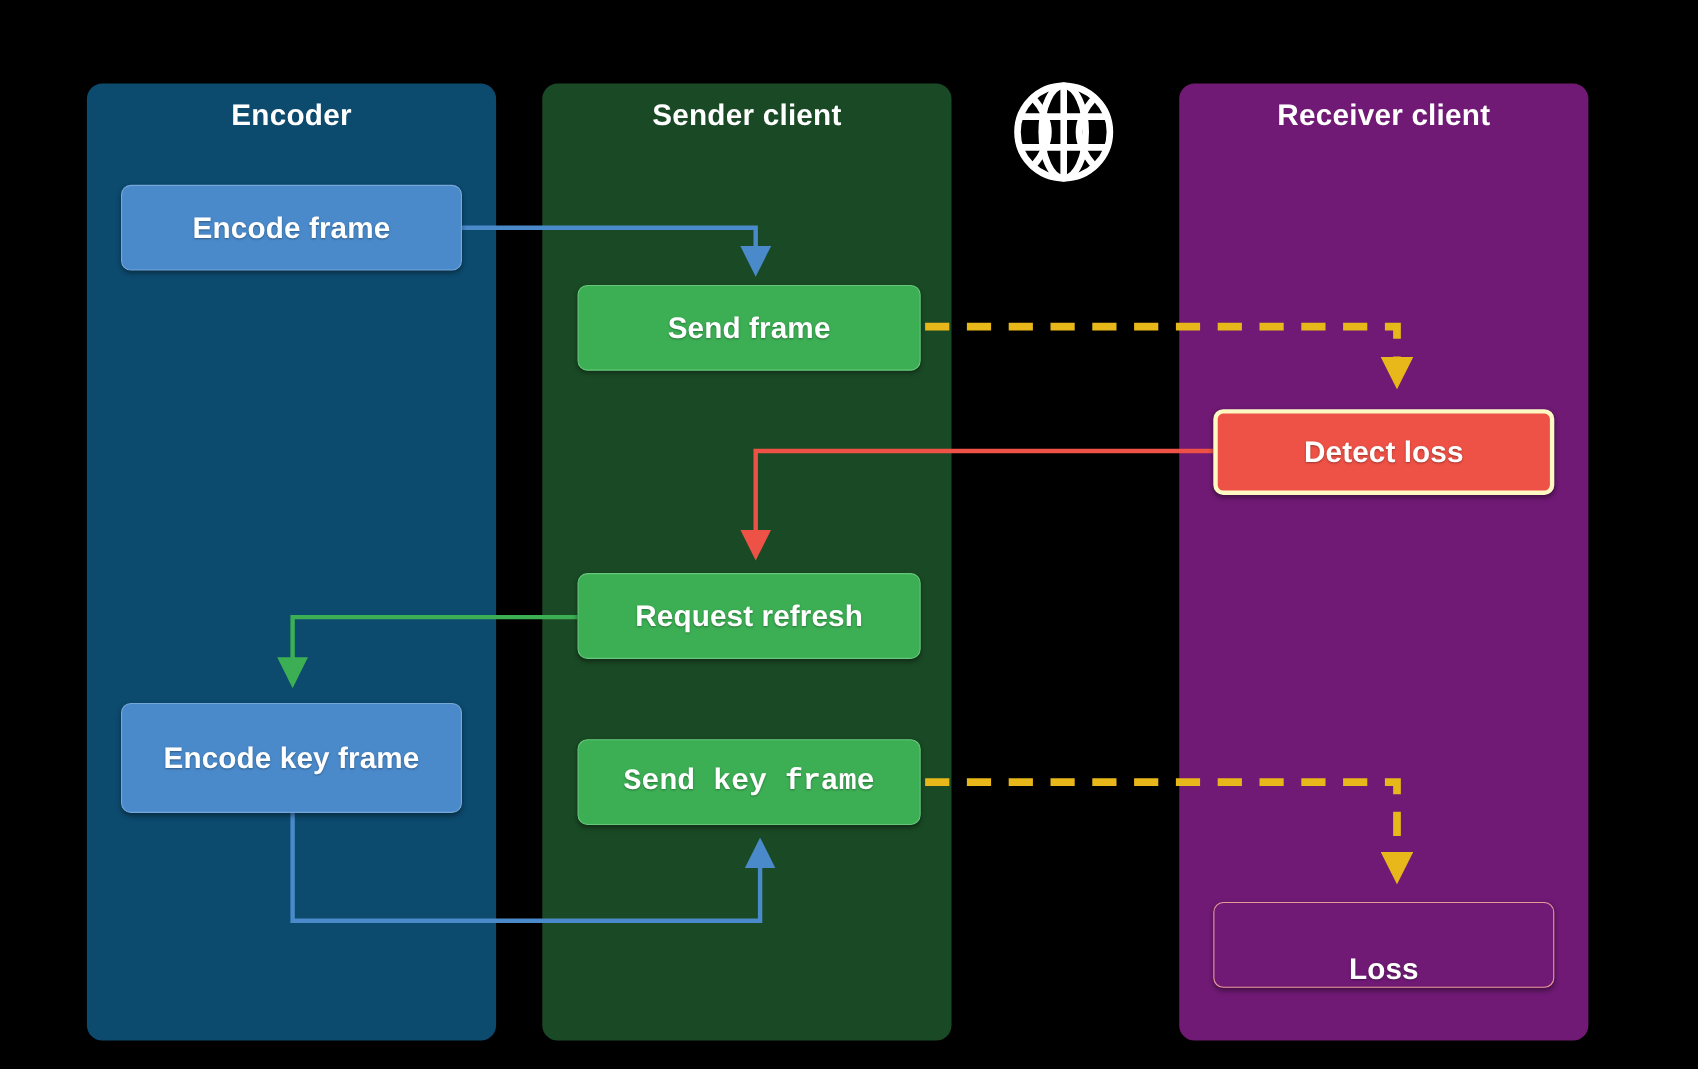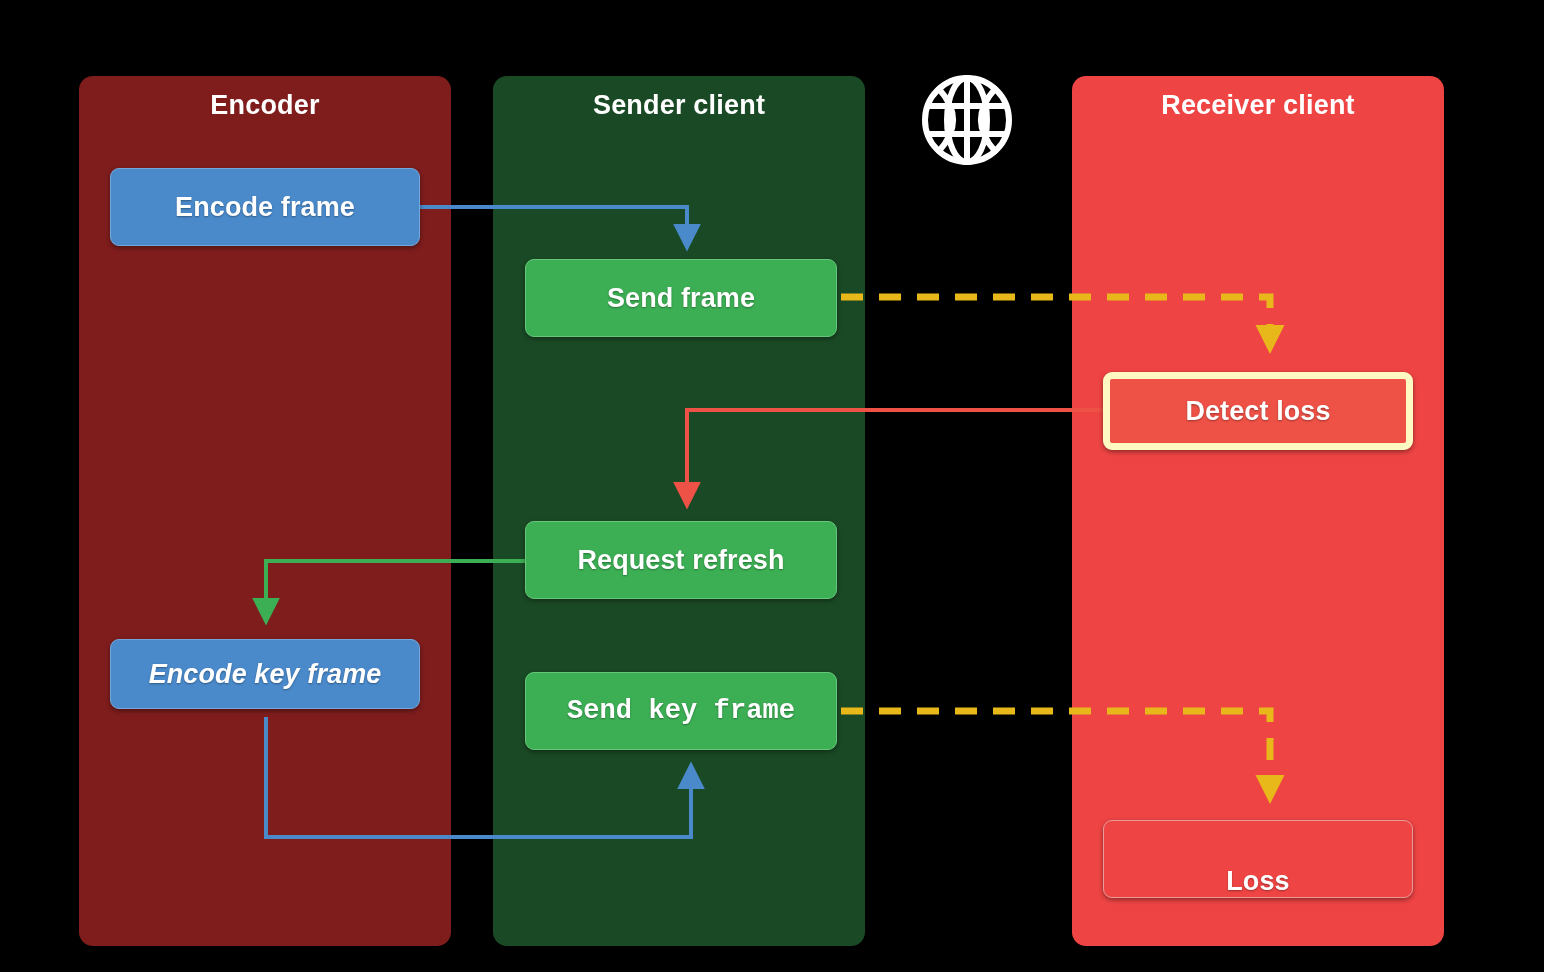--- a/index.html
+++ b/index.html
@@ -51,21 +51,21 @@
   .node-blue {
     background: #4a8acb;
     border: 1px solid #74a7da;
   }
   .node-green {
     background: #3caf54;
     border: 1px solid #66c77a;
   }
   .node-red {
     background: #ee5146;
-    border: 7px solid #fef9c3;
+    border: 4px solid #fef9c3;
   }
   .node-outline {
     background: transparent;
     border: 1.5px solid #e79a97;
   }
 
   
   #globe-icon {
     position: absolute;
   }
@@ -78,27 +78,27 @@
     width: 1544px;
     height: 972px;
     pointer-events: none;
   }
 </style>
 </head>
 <body>
 
 <div id="stage">
 
-  <div class="lane" id="lane-encoder" style="left: 79px; top: 76px; width: 372px; height: 870px; background: #7f1d1d;">
+  <div class="lane" id="lane-encoder" style="left: 79px; top: 76px; width: 372px; height: 870px; background: #0c4a6e;">
     <div class="lane-title" style="top: 14px;">Encoder</div>
   </div>
   <div class="lane" id="lane-sender" style="left: 493px; top: 76px; width: 372px; height: 870px; background: rgb(26, 74, 37);">
     <div class="lane-title" style="top: 14px;">Sender client</div>
   </div>
-  <div class="lane" id="lane-receiver" style="left: 1072px; top: 76px; width: 372px; height: 870px; background: #ef4444;">
+  <div class="lane" id="lane-receiver" style="left: 1072px; top: 76px; width: 372px; height: 870px; background: #701a75;">
     <div class="lane-title" style="top: 14px;">Receiver client</div>
   </div>
 
   <svg id="globe-icon" width="96" height="96" viewBox="0 0 96 96" aria-hidden="true" style="left: 919px; top: 72px;">
     <g fill="none" stroke="#ffffff" stroke-width="6" stroke-linecap="round">
       <circle cx="48" cy="48" r="42"></circle>
       <ellipse cx="48" cy="48" rx="20" ry="42"></ellipse>
       <path d="M 9 34 H 87"></path>
       <path d="M 9 62 H 87"></path>
       <path d="M 48 6 L 48 90"></path>
@@ -137,21 +137,21 @@
   </div>
   <div class="node node-green" style="left: 525px; top: 259px; width: 312px; height: 78px;">
     <span>Send frame</span>
   </div>
   <div class="node node-red" style="left: 1103px; top: 372px; width: 310px; height: 78px;">
     <span>Detect loss</span>
   </div>
   <div class="node node-green" style="left: 525px; top: 521px; width: 312px; height: 78px; align-items: center;">
     <span>Request refresh</span>
   </div>
-  <div class="node node-blue" style="left: 110px; top: 639px; width: 310px; height: 70px; font-style: italic;">
+  <div class="node node-blue" style="left: 110px; top: 639px; width: 310px; height: 100px;">
     <span>Encode key frame</span>
   </div>
   <div class="node node-green" style="left: 525px; top: 672px; width: 312px; height: 78px; font-family: Liberation Mono, monospace;">
     <span>Send key frame</span>
   </div>
   <div class="node node-outline" style="left: 1103px; top: 820px; width: 310px; height: 78px; align-items: flex-end;">
     <span>Loss</span>
   </div>
 
 </div>

